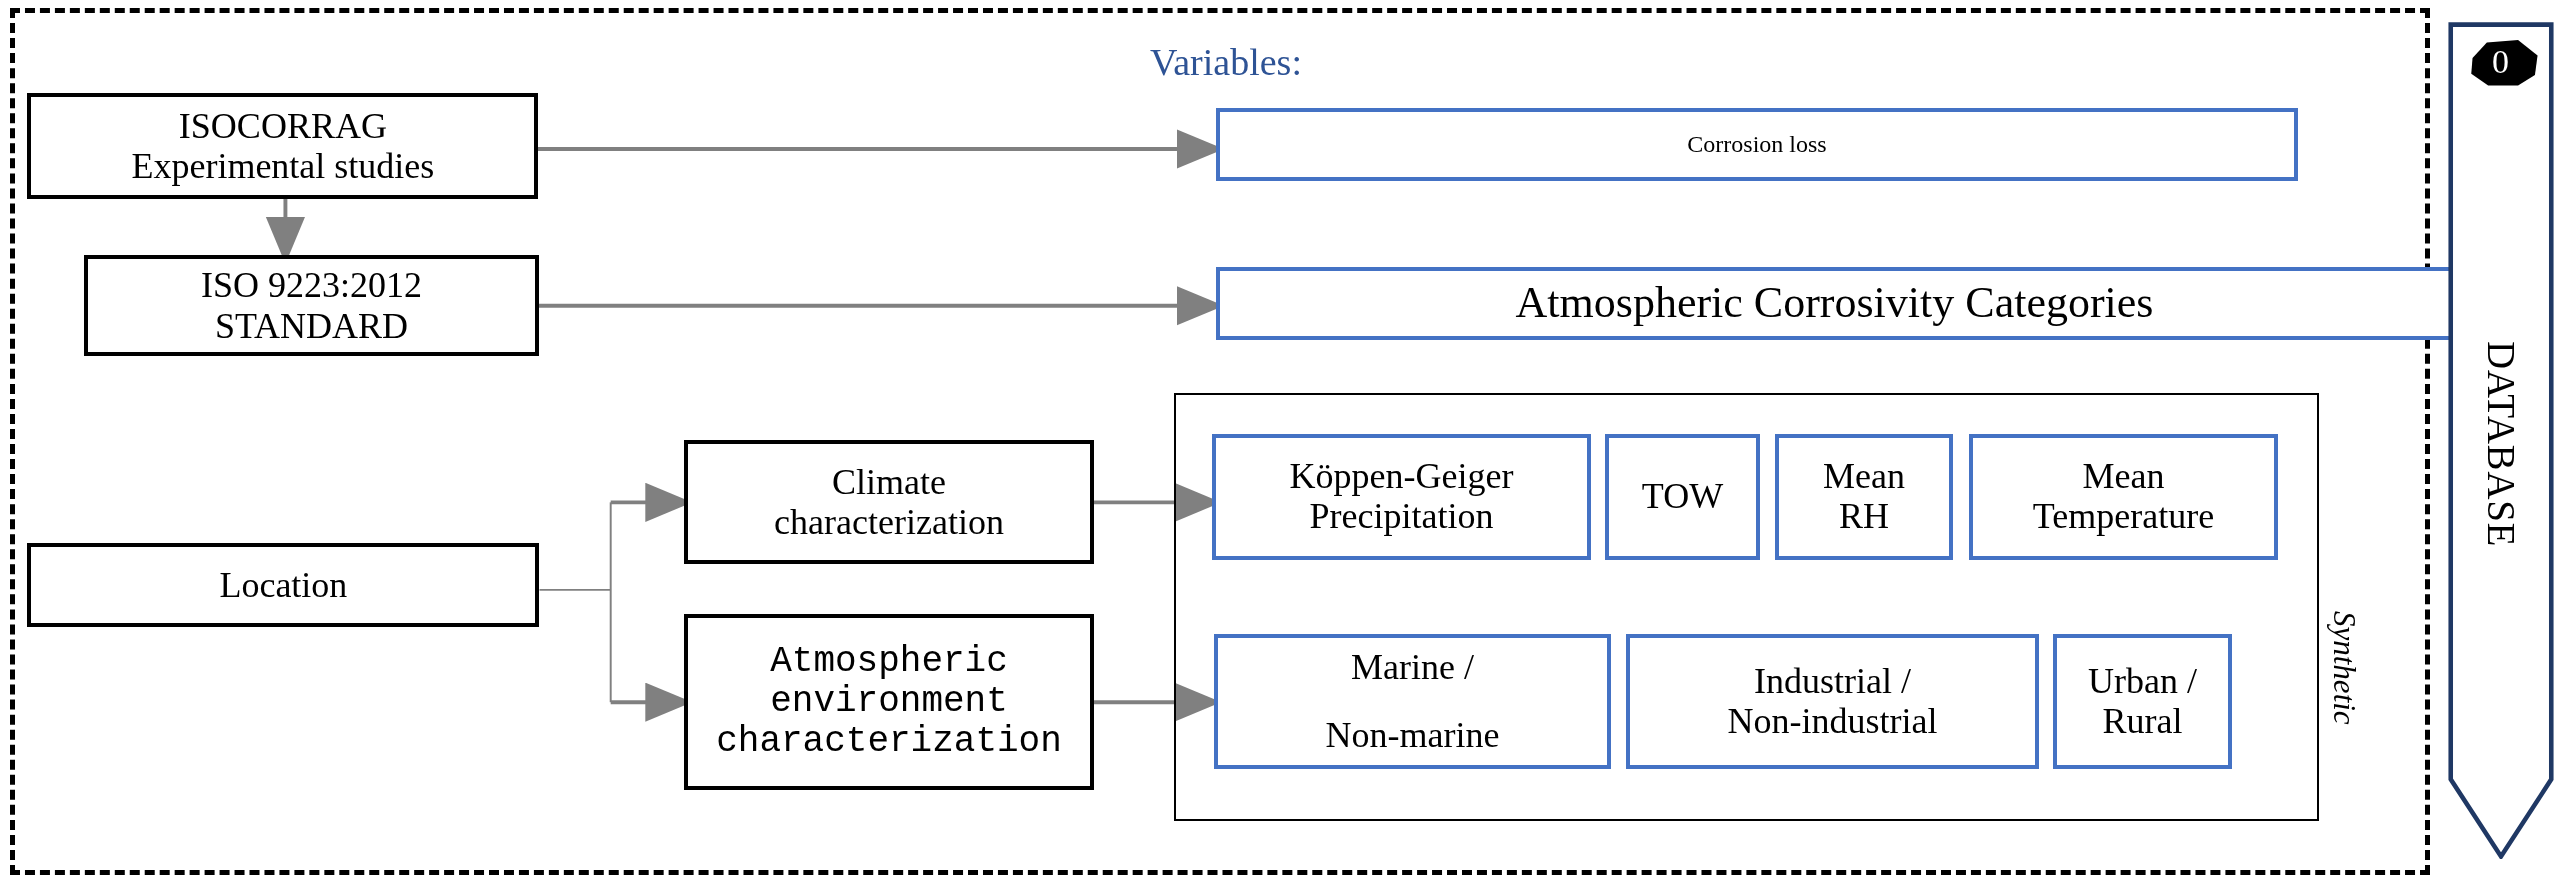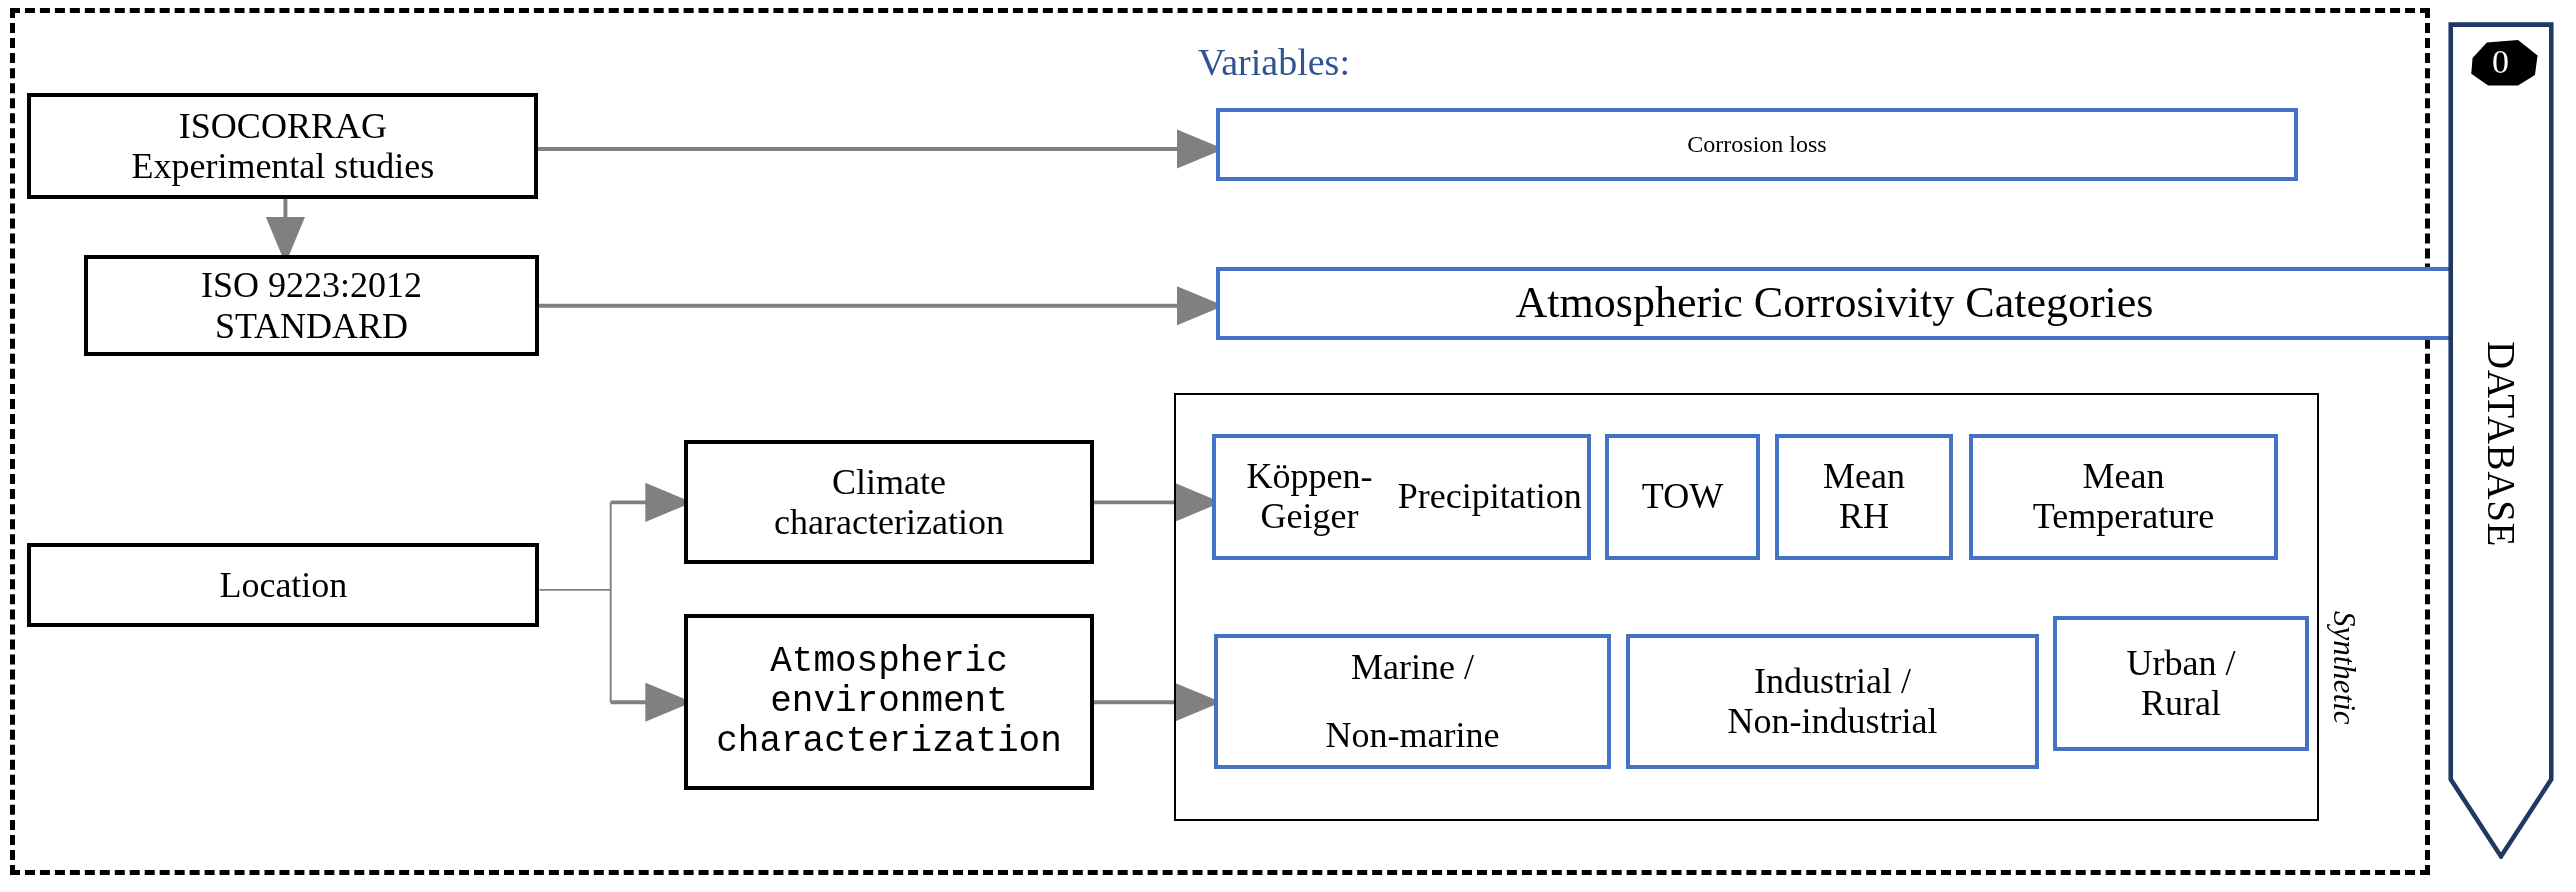--- a/index.html
+++ b/index.html
@@ -65,21 +65,20 @@
     box-sizing: border-box;
     border: 2.6px solid #000000;
     background: transparent;
   }
 
   
   .variables-label {
     position: absolute;
     color: #2E5395;
     white-space: nowrap;
-    margin-left: 48px;
   }
   .synthetic-label {
     position: absolute;
     font-style: italic;
     color: #000000;
     white-space: nowrap;
     transform-origin: 0 0;
     transform: rotate(90deg);
   }
 
@@ -195,21 +194,21 @@
   <div class="box-blue" style="left:1216px; top:108px; width:1082px; height:73px; font-size:24px;">
     <span>Corrosion loss</span>
   </div>
 
   <div class="box-blue" style="left:1216px; top:267px; width:1237px; height:73px; font-size:44px;">
     <span>Atmospheric Corrosivity Categories</span>
   </div>
 
   <div class="group-box" style="left:1174px; top:393px; width:1145px; height:428px;"></div>
 
-  <div class="box-blue" style="left:1212px; top:434px; width:379px; height:126px; font-size:36px; flex-direction:row;">
+  <div class="box-blue" style="left:1212px; top:434px; width:379px; height:126px; font-size:36px; flex-direction:column;">
     <span>Köppen-Geiger</span>
     <span>Precipitation</span>
   </div>
 
   <div class="box-blue" style="left:1605px; top:434px; width:155px; height:126px; font-size:36px;">
     <span>TOW</span>
   </div>
 
   <div class="box-blue" style="left:1775px; top:434px; width:178px; height:126px; font-size:36px; flex-direction:column;">
     <span>Mean</span>
@@ -224,21 +223,21 @@
   <div class="box-blue" style="left:1214px; top:634px; width:397px; height:135px; font-size:36px; flex-direction:column;gap:28px;">
     <span>Marine /</span>
     <span>Non-marine</span>
   </div>
 
   <div class="box-blue" style="left:1626px; top:634px; width:413px; height:135px; font-size:36px; flex-direction:column;">
     <span>Industrial /</span>
     <span>Non-industrial</span>
   </div>
 
-  <div class="box-blue" style="left:2053px; top:616px; width:256px; height:135px; font-size:36px; flex-direction:column;">
+  <div class="box-blue" style="left:2053px; top:634px; width:179px; height:135px; font-size:36px; flex-direction:column;">
     <span>Urban /</span>
     <span>Rural</span>
   </div>
 
   <div class="synthetic-label" style="left:2362px; top:611px; font-size:31px;">Synthetic</div>
 
   <div class="db-arrow">
     <svg viewBox="0 0 162 1282" width="106" height="837">
       <path d="M4 4 L158 4 L158 1160 L81 1278 L4 1160 Z" fill="#ffffff" stroke="#1F3864" stroke-width="7"></path>
     </svg>

